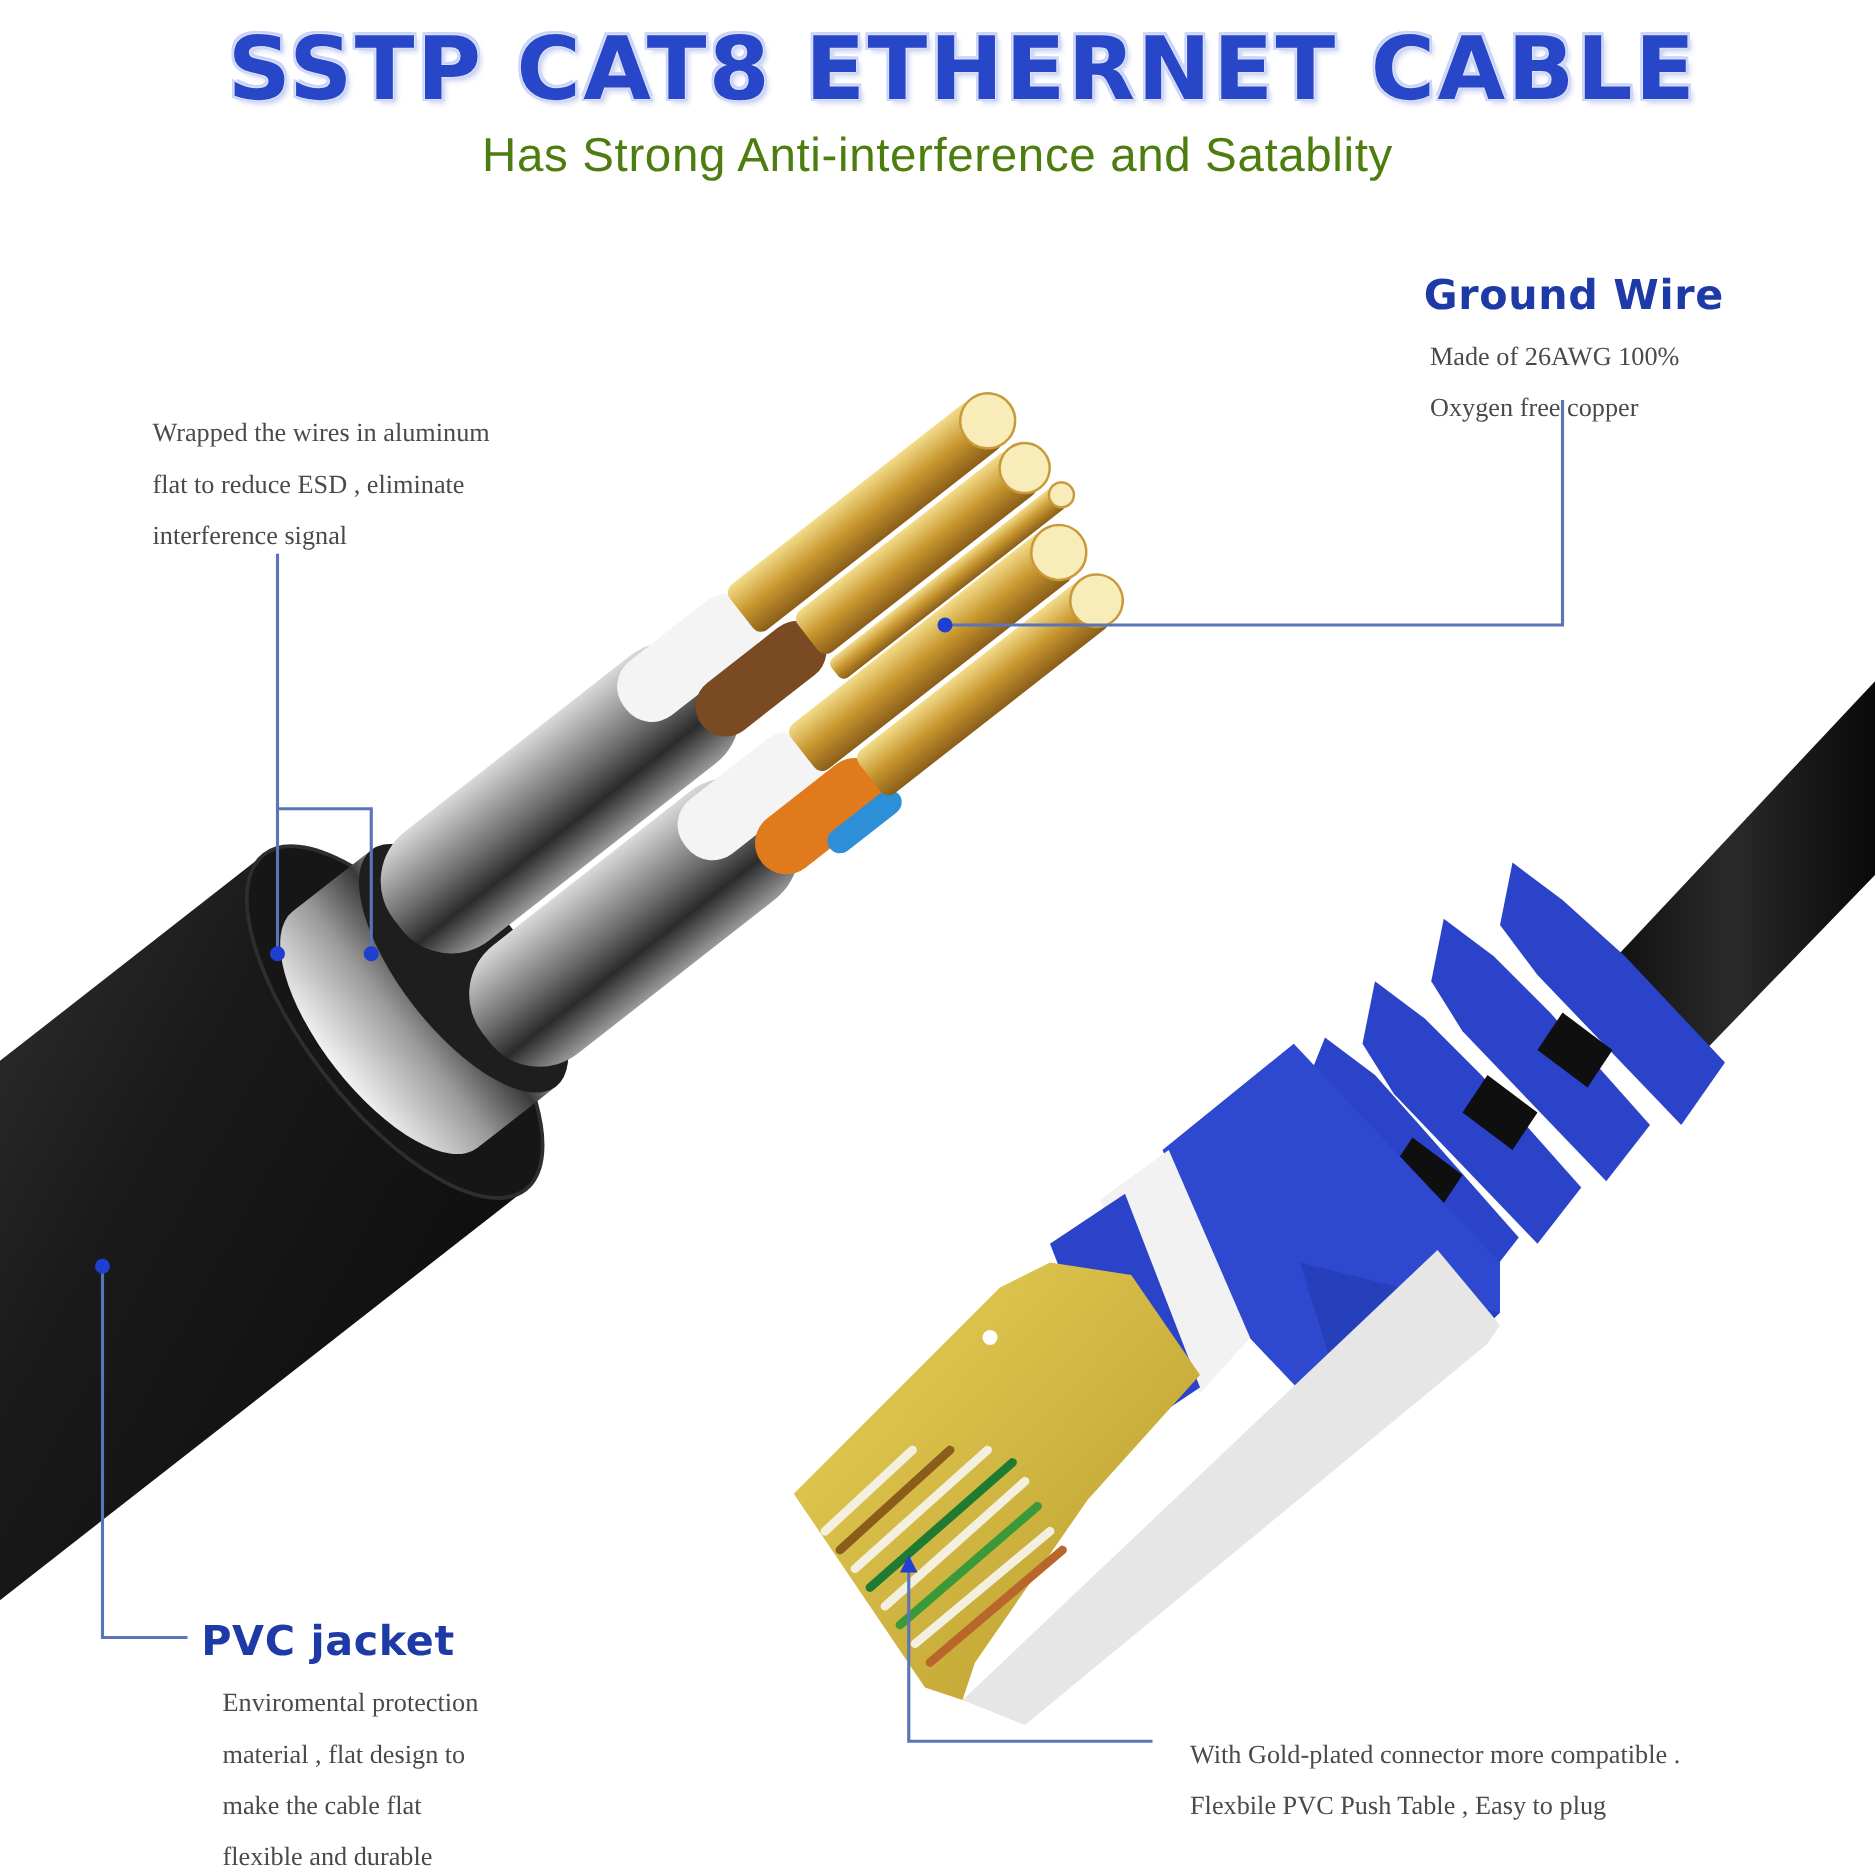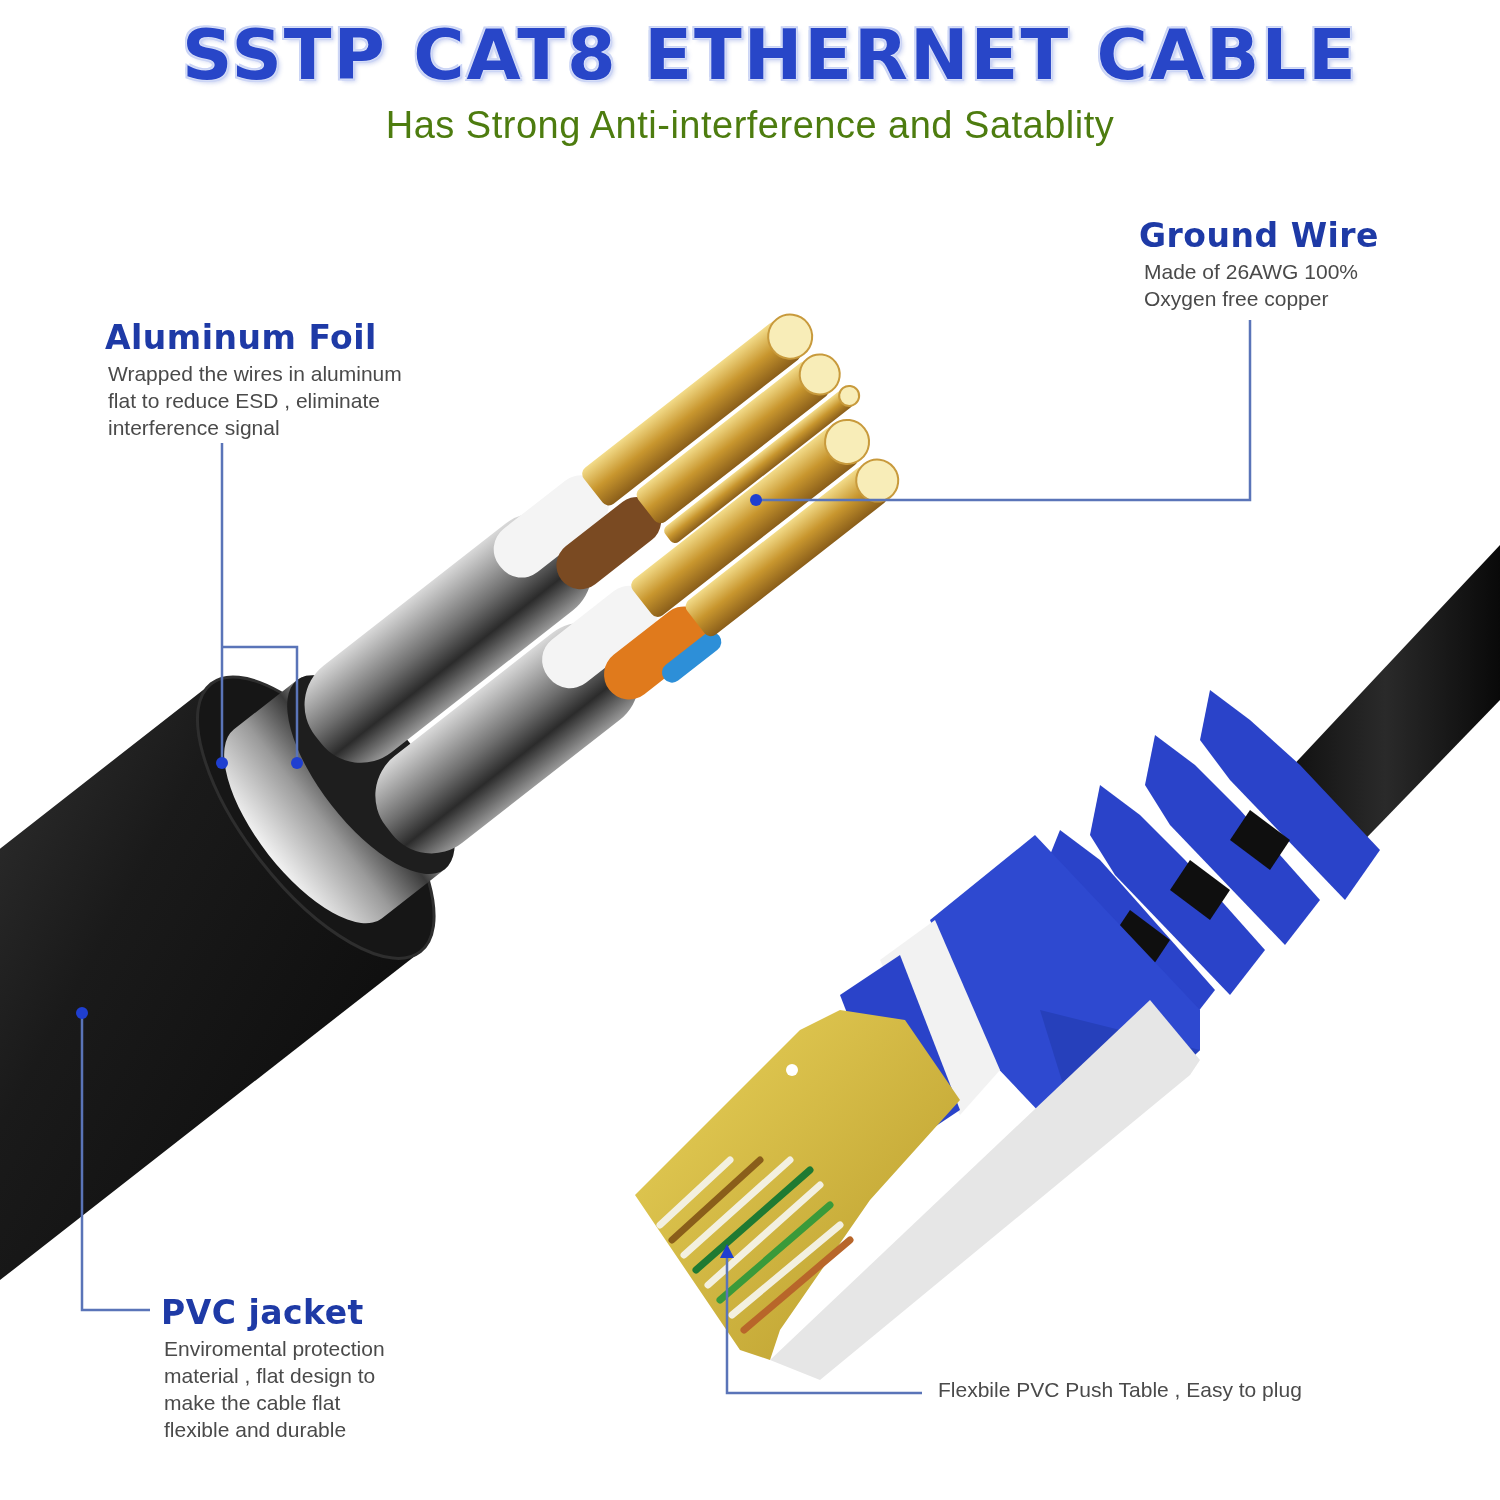--- a/index.html
+++ b/index.html
@@ -14,21 +14,21 @@
     .subtitle {
       position: absolute; left: 0; top: 104px; width: 1500px; text-align: center;
       font-family: "Liberation Sans", sans-serif; font-size: 38px; color: #4d7c0f; letter-spacing: 0.5px;
     }
     .art { position: absolute; left: 0; top: 0; width: 1500px; height: 1500px; }
     .label { position: absolute; }
     .label h3 {
       margin: 1px; font-family: "DejaVu Sans", sans-serif; font-weight: bold; color: #1e3aa6; font-size: 33px; line-height: 40px; letter-spacing: 0.5px;
     }
     .label p {
-      margin: 4px; font-family: Liberation Sans, sans-serif; color: #4a4a4a; font-size: 21px; line-height: 23px;
+      margin: 18px; font-family: Liberation Serif, serif; color: #4a4a4a; font-size: 21px; line-height: 23px;
     }
     #lbl-ground { left: 1138px; top: 215px; }
     #lbl-ground p { margin-left: 6px; }
     #lbl-foil { left: 104px; top: 317px; }
     #lbl-pvc { left: 160px; top: 1292px; }
     #lbl-rj45 { left: 934px; top: 1374px; }
     #lbl-rj45 p { font-size: 21px; }
   </style>
 </head>
 <body>
@@ -162,29 +162,29 @@
   </g>
 </svg>
 
 <div class="label" id="lbl-ground">
   <h3>Ground Wire</h3>
   <p>Made of 26AWG 100%</p>
   <p>Oxygen free copper</p>
 </div>
 
 <div class="label" id="lbl-foil">
-  <h3>Aluminum Foil</h3>
   <p>Wrapped the wires in aluminum</p>
   <p>flat to reduce ESD , eliminate</p>
   <p>interference signal</p>
 </div>
 
 <div class="label" id="lbl-pvc">
   <h3>PVC jacket</h3>
   <p>Enviromental protection</p>
   <p>material , flat design to</p>
   <p>make the cable flat</p>
   <p>flexible and durable</p>
 </div>
 
 <div class="label" id="lbl-rj45">
+  <p>With Gold-plated connector more compatible .</p>
   <p>Flexbile PVC Push Table , Easy to plug</p>
 </div>
 
 </body></html>

